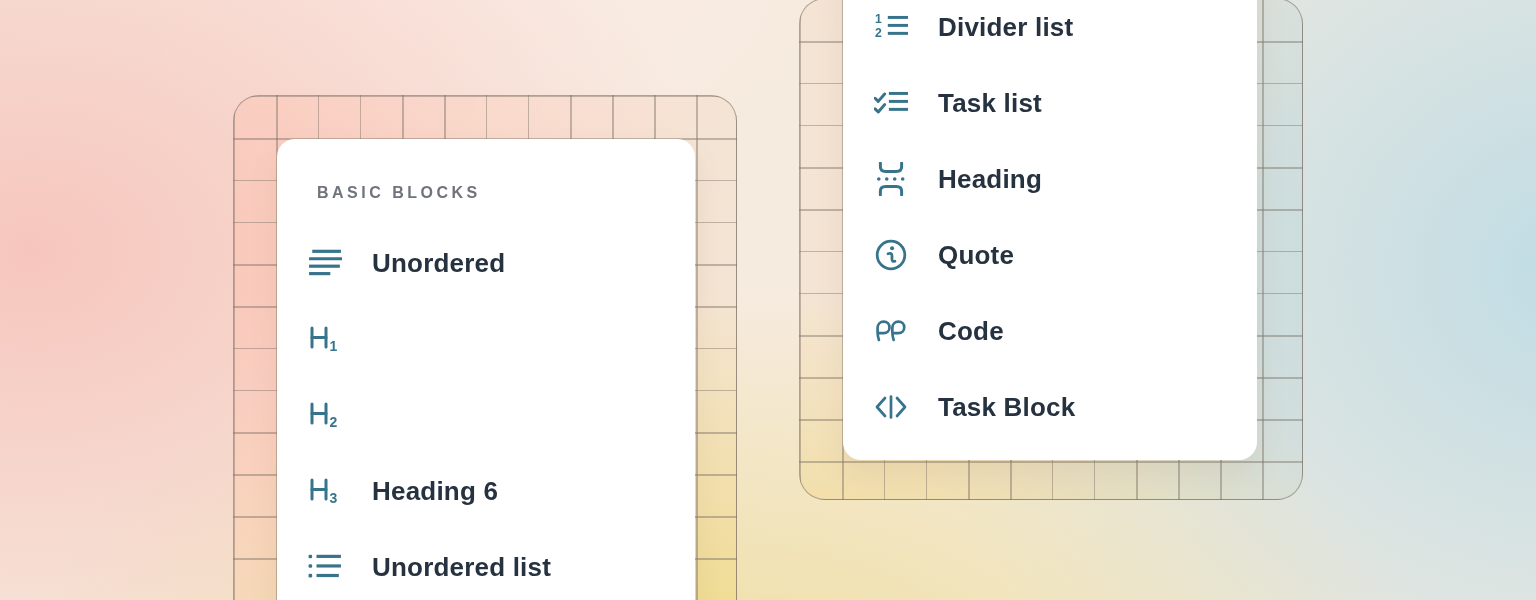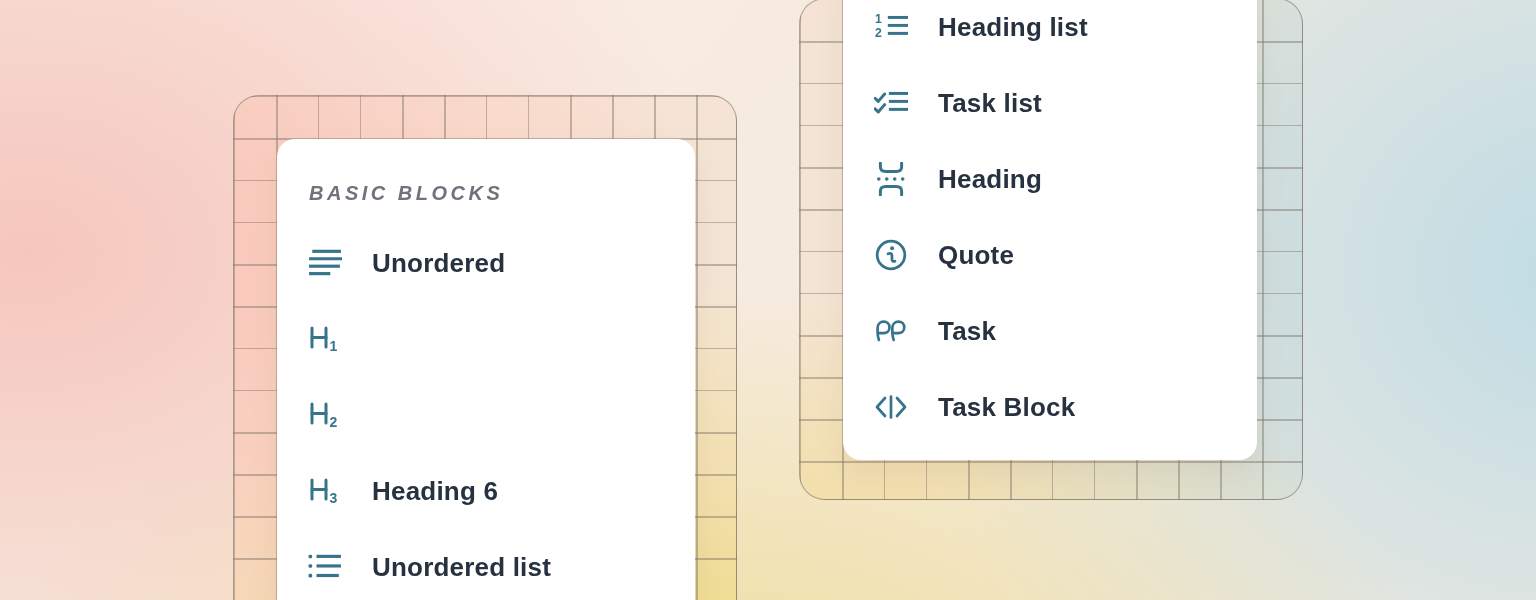--- a/index.html
+++ b/index.html
@@ -35,27 +35,26 @@
     position:absolute;
     box-sizing:border-box;
     background:#ffffff;
     border-radius:18px;
     box-shadow:0 14px 30px rgba(140,95,70,0.10);
   }
   #left-menu-card {left:277px; top:139px; width:418px; height:520px; padding-top:44px;}
   #right-menu-card{left:843px; top:-52px; width:414px; height:512px; padding-top:41px;}
 
   .menu-title{
-    margin:0 0 22px 32px;
+    margin:0 0 22px 40px;
     line-height:20px;
-    font-size:20px;
+    font-size:16px;
     font-weight:700;
     letter-spacing:3.5px;
     color:var(--title-color);
-    font-style:italic;
   }
 
   .menu-item{
     display:flex;
     align-items:center;
     height:76px;
     padding-left:30px;
     cursor:pointer;
   }
   .item-icon{
@@ -146,21 +145,21 @@
       <div class="menu-item">
         <span class="item-icon">
           <svg viewBox="0 0 32 26" fill="none" stroke="currentColor" stroke-width="2.8">
             <line x1="13" y1="4" x2="32" y2="4"></line>
             <line x1="13" y1="11.5" x2="32" y2="11.5"></line>
             <line x1="13" y1="19" x2="32" y2="19"></line>
             <text x="1" y="9.5" font-size="11.5" font-weight="bold" fill="currentColor" stroke="none" font-family="Liberation Sans, sans-serif">1</text>
             <text x="1" y="22.5" font-size="11.5" font-weight="bold" fill="currentColor" stroke="none" font-family="Liberation Sans, sans-serif">2</text>
           </svg>
         </span>
-        <span class="item-label">Heading list</span>
+        <span class="item-label">Divider list</span>
       </div>
       <div class="menu-item">
         <span class="item-icon">
           <svg viewBox="0 0 32 26" fill="none" stroke="currentColor" stroke-width="2.8">
             <line x1="14" y1="4" x2="32" y2="4"></line>
             <line x1="14" y1="11.5" x2="32" y2="11.5"></line>
             <line x1="14" y1="19" x2="32" y2="19"></line>
             <polyline points="1,8.5 4,11.5 10,4.5" stroke-linecap="round" stroke-linejoin="round"></polyline>
             <polyline points="1,18.5 4,21.5 10,14.5" stroke-linecap="round" stroke-linejoin="round"></polyline>
           </svg>
@@ -190,21 +189,21 @@
         </span>
         <span class="item-label">Quote</span>
       </div>
       <div class="menu-item">
         <span class="item-icon">
           <svg viewBox="0 0 38 26" fill="none" stroke="currentColor" stroke-width="3" stroke-linecap="round" stroke-linejoin="round">
             <path d="M5.5 23 C4.4 20.2 4 18 4 14.2 L4 9.6 C4 5.4 7 2.6 10.8 2.6 C14.6 2.6 17.3 5.3 17.3 9 C17.3 12.7 14.6 15.3 10.8 15.3 L4 15.3"></path>
             <path d="M22 23 C20.9 20.2 20.5 18 20.5 14.2 L20.5 9.6 C20.5 5.4 23.5 2.6 27.3 2.6 C31.1 2.6 33.8 5.3 33.8 9 C33.8 12.7 31.1 15.3 27.3 15.3 L20.5 15.3"></path>
           </svg>
         </span>
-        <span class="item-label">Task</span>
+        <span class="item-label">Code</span>
       </div>
       <div class="menu-item">
         <span class="item-icon">
           <svg viewBox="0 0 34 28" fill="none" stroke="currentColor" stroke-width="2.7" stroke-linecap="round" stroke-linejoin="round">
             <polyline points="11,5 3,14 11,23"></polyline>
             <polyline points="23,5 31,14 23,23"></polyline>
             <line x1="17" y1="3.5" x2="17" y2="24.5"></line>
           </svg>
         </span>
         <span class="item-label">Task Block</span>

